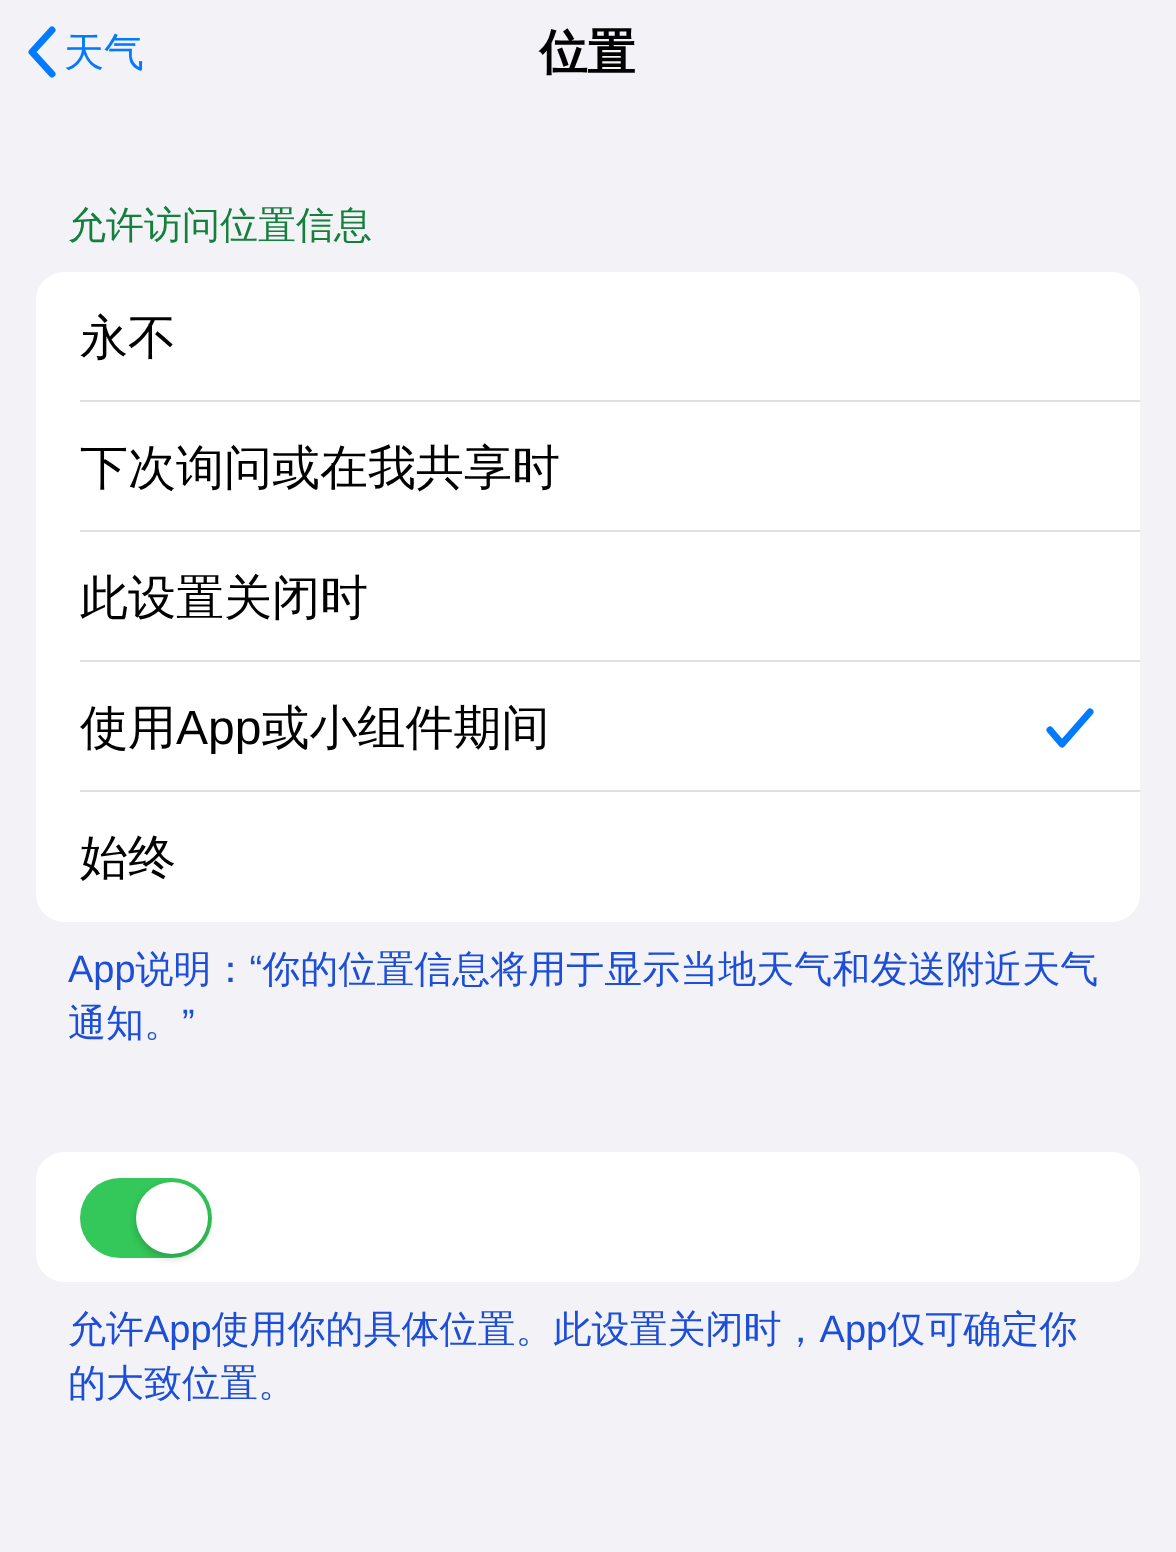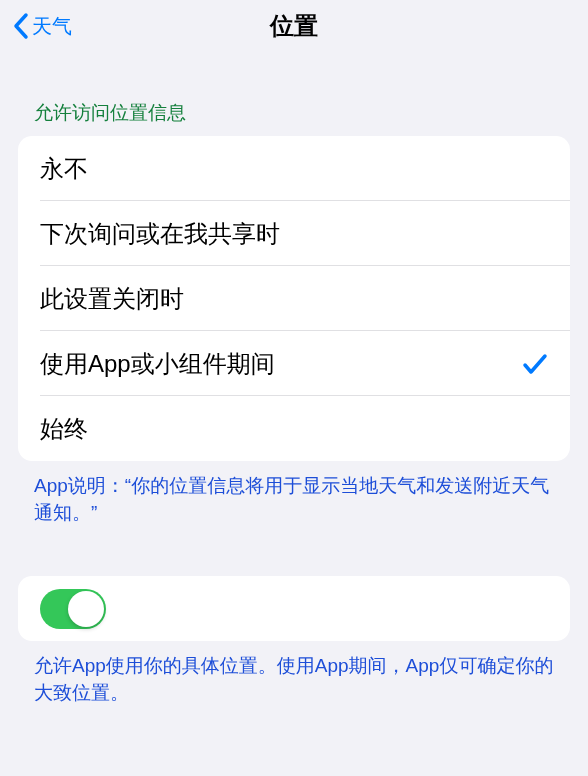--- a/index.html
+++ b/index.html
@@ -166,15 +166,15 @@
   <div class="spacer"></div>
 
   <div class="list-group">
     <div class="list-item">
       <div class="toggle">
         <div class="toggle-knob"></div>
       </div>
     </div>
   </div>
 
-  <div class="section-footer">允许App使用你的具体位置。使用App期间，App仅可确定你的大致位置。</div>
+  <div class="section-footer">允许App使用你的具体位置。此设置关闭时，App仅可确定你的大致位置。</div>
 
 </div>
 
 </body></html>

